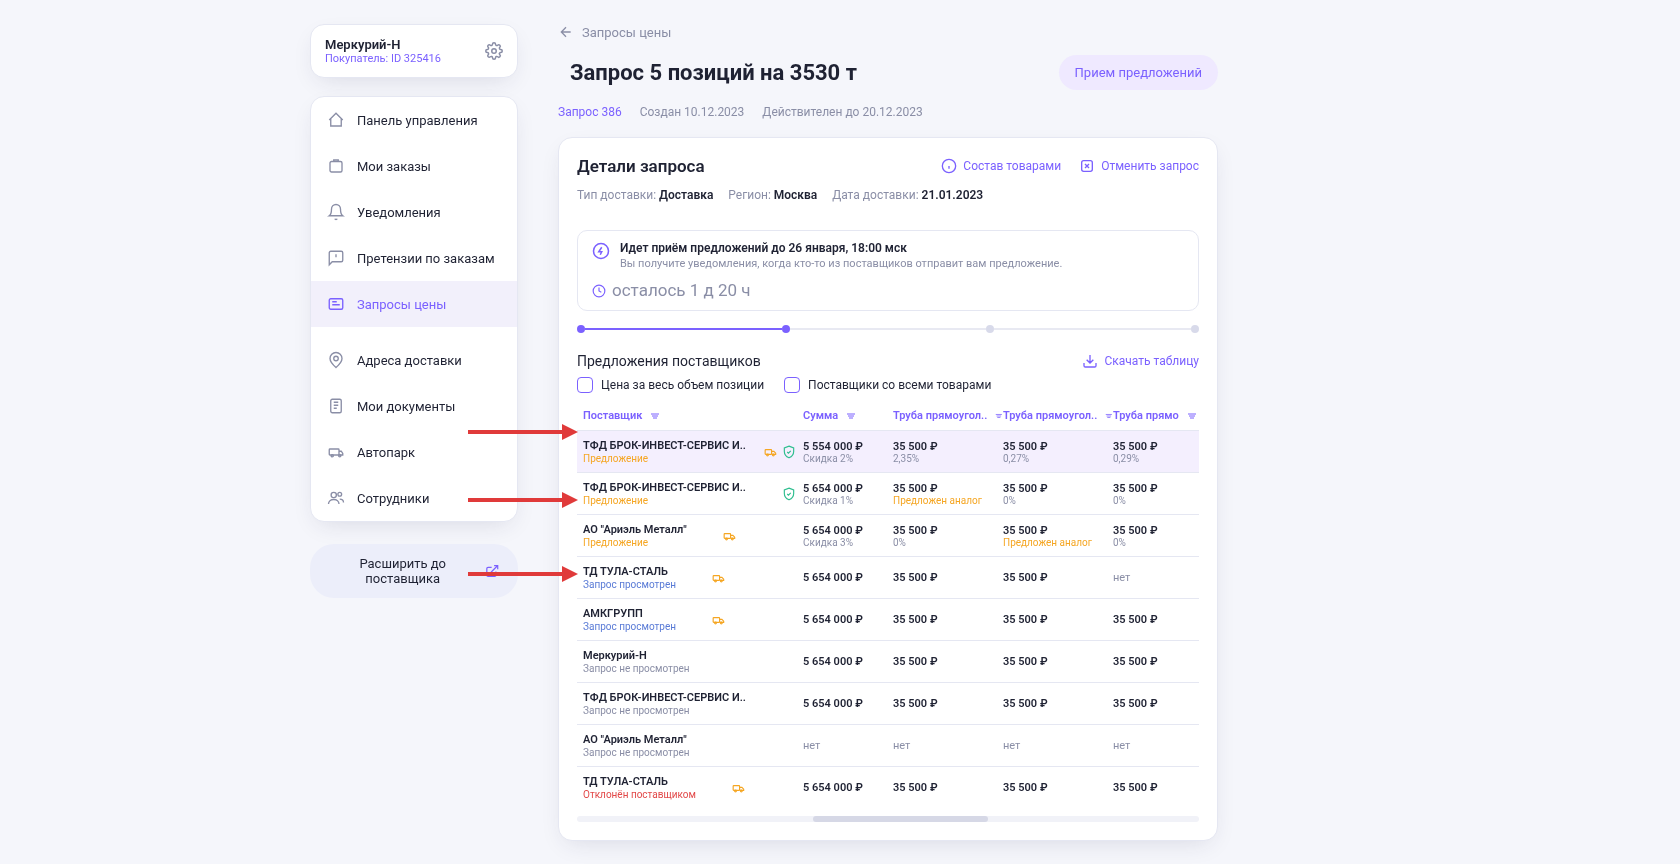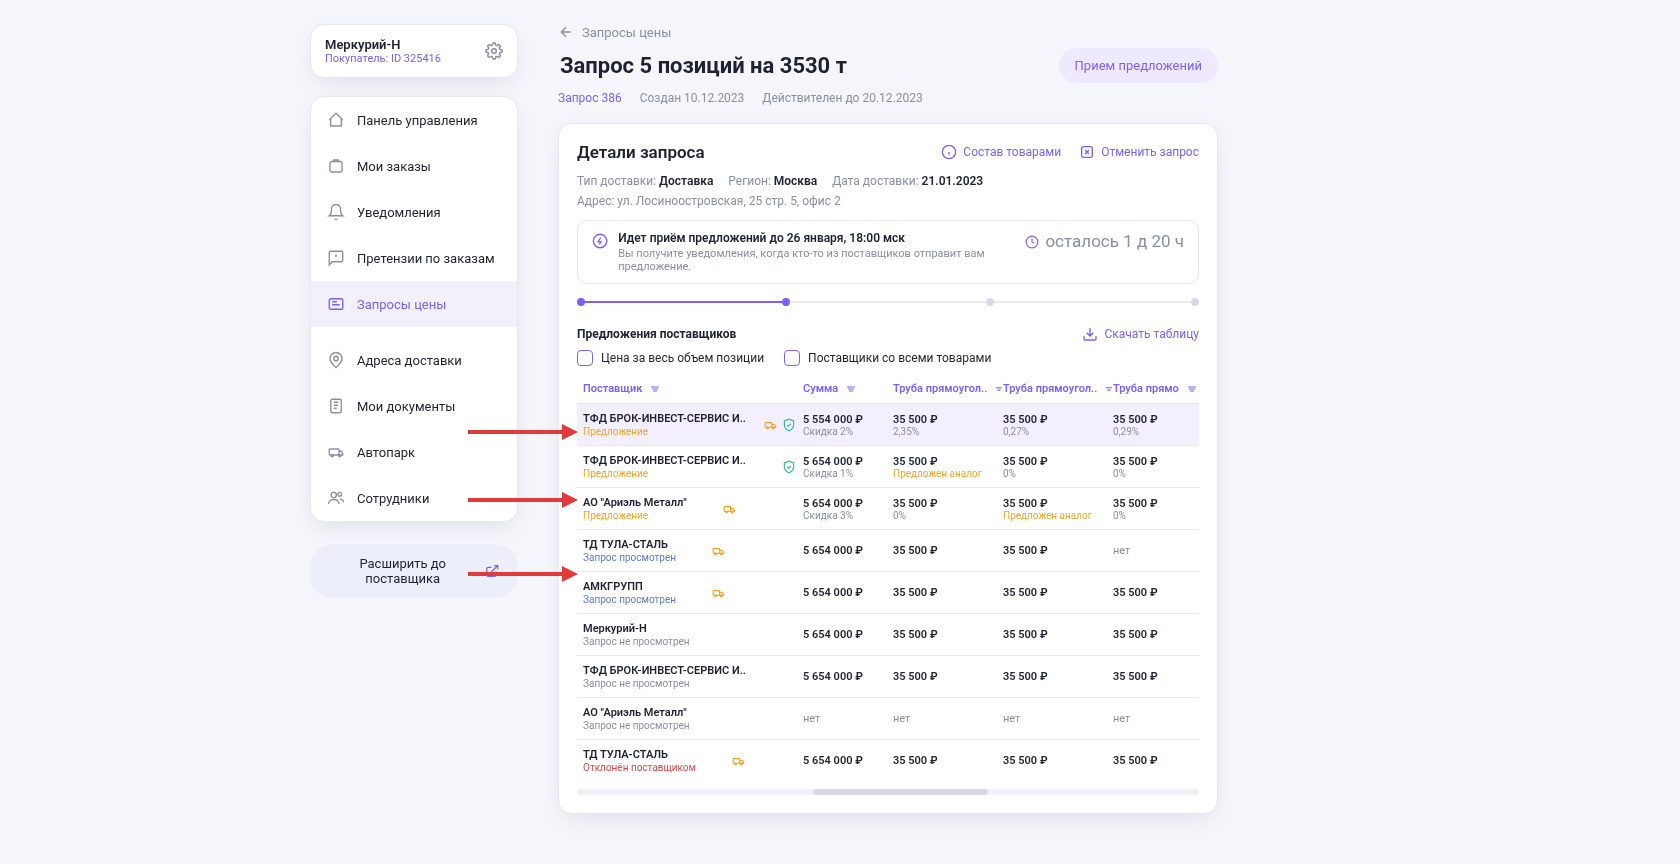--- a/index.html
+++ b/index.html
@@ -35,46 +35,46 @@
   .expand-btn svg{width:16px;height:16px;color:var(--purple);}
   
   .arrow{position:absolute;width:110px;height:16px;}
   .arrow .line{position:absolute;left:0;right:16px;top:50%;height:4px;background:#e03a3a;transform:translateY(-50%);} 
   .arrow .head{position:absolute;right:0;top:0;width:0;height:0;border-top:8px solid transparent;border-bottom:8px solid transparent;border-left:16px solid #e03a3a;}
   
   .main{flex:1;margin-left:248px;max-width:660px;}
   .back{display:flex;align-items:center;gap:8px;color:var(--text-mut);font-size:13px;margin-bottom:8px;cursor:pointer;}
   .back svg{width:16px;height:16px;}
   .title-row{display:flex;align-items:center;justify-content:space-between;margin-bottom:8px;}
-  .title-row h1{margin:2px;font-size:22px;font-weight:700;}
+  .title-row h1{margin:12px;font-size:22px;font-weight:700;}
   .status-pill{background:var(--purple-soft);color:var(--purple);border:none;border-radius:20px;padding:10px 16px;font-size:13px;}
   .meta{display:flex;gap:18px;font-size:12px;color:var(--text-mut);margin-bottom:18px;}
   .meta .link{color:var(--purple);}
   .card{background:var(--card);border:1px solid var(--border);border-radius:14px;padding:18px;box-shadow:var(--shadow);}
   .card-head{display:flex;align-items:center;justify-content:space-between;margin-bottom:12px;}
   .card-head h2{margin:0;font-size:17px;font-weight:600;}
   .card-actions{display:flex;gap:18px;}
   .card-actions a{display:flex;align-items:center;gap:6px;color:var(--purple);font-size:12px;text-decoration:none;cursor:pointer;}
   .card-actions svg{width:16px;height:16px;}
   .detail-line{font-size:12px;color:var(--text-mut);margin-bottom:6px;}
   .detail-line b{color:var(--text);font-weight:600;}
-  .notice{margin-top:12px;border:1px solid var(--border);border-radius:10px;padding:10px 14px;display:flex;align-items:flex-start;gap:10px;justify-content:space-between;}
+  .notice{margin-top:28px;border:1px solid var(--border);border-radius:10px;padding:10px 14px;display:flex;align-items:flex-start;gap:10px;justify-content:space-between;flex-direction:column;}
   .notice-left{display:flex;gap:10px;align-items:flex-start;}
   .notice svg{width:18px;height:18px;color:var(--purple);margin-top:1px;}
   .notice-title{font-weight:600;font-size:12px;}
   .notice-sub{font-size:11px;color:var(--text-mut);margin-top:2px;}
   .notice-remain{display:flex;align-items:center;gap:6px;font-size:17px;color:var(--text-mut);white-space:nowrap;}
   .stepper{margin-top:14px;display:flex;align-items:center;}
   .dot{width:8px;height:8px;border-radius:50%;background:var(--purple);}
   .dot.off{background:#d8daea;}
   .seg{height:2px;flex:1;background:var(--purple);}
   .seg.off{background:#e8e9f2;}
   
   .offers-head{display:flex;align-items:center;justify-content:space-between;margin:20px 0 8px;}
-  .offers-head h2{margin:0;font-size:12px;font-weight:700;text-align:center;}
+  .offers-head h2{margin:0;font-size:14px;font-weight:400;text-align:center;}
   .dl{display:flex;align-items:center;gap:6px;color:var(--purple);font-size:12px;cursor:pointer;}
   .dl svg{width:16px;height:16px;}
   .filters{display:flex;gap:20px;margin-bottom:8px;}
   .check{display:flex;align-items:center;gap:8px;font-size:12px;color:var(--text);cursor:pointer;}
   .check .box{width:16px;height:16px;border:1.5px solid var(--purple);border-radius:4px;}
   .table{width:100%;overflow:hidden;}
   .thead,.trow{display:grid;grid-template-columns:220px 90px 110px 110px 86px;align-items:center;}
   .thead{font-size:11px;color:var(--purple);font-weight:600;padding:8px 6px;}
   .th{display:flex;align-items:center;gap:8px;white-space:nowrap;overflow:hidden;text-overflow:ellipsis;}
   .th svg{width:10px;height:10px;}
@@ -241,23 +241,20 @@
           </a>
         </div>
       </div>
       <div class="detail-line">
         <span>Тип доставки: </span><b>Доставка</b>
         &nbsp;&nbsp;&nbsp;
         <span>Регион: </span><b>Москва</b>
         &nbsp;&nbsp;&nbsp;
         <span>Дата доставки: </span><b>21.01.2023</b>
       </div>
-      <div class="detail-line">
-        <span>Адрес: </span><span>ул. Лосиноостровская, 25 стр. 5, офис 2</span>
-      </div>
 
       <div class="notice">
         <div class="notice-left">
           <svg viewBox="0 0 24 24" fill="none" stroke="currentColor" stroke-width="2">
               <circle cx="12" cy="12" r="10"></circle>
               <path d="M13 7l-4 6h4l-2 4"></path>
             </svg>
           <div>
             <div class="notice-title">Идет приём предложений до 26 января, 18:00 мск</div>
             <div class="notice-sub">Вы получите уведомления, когда кто-то из поставщиков отправит вам предложение.</div>

